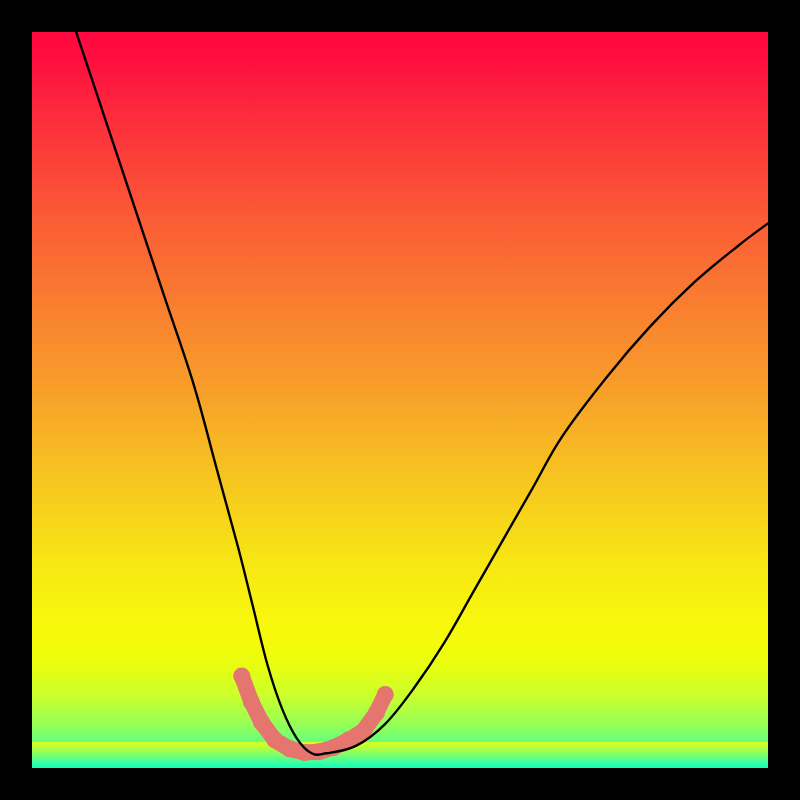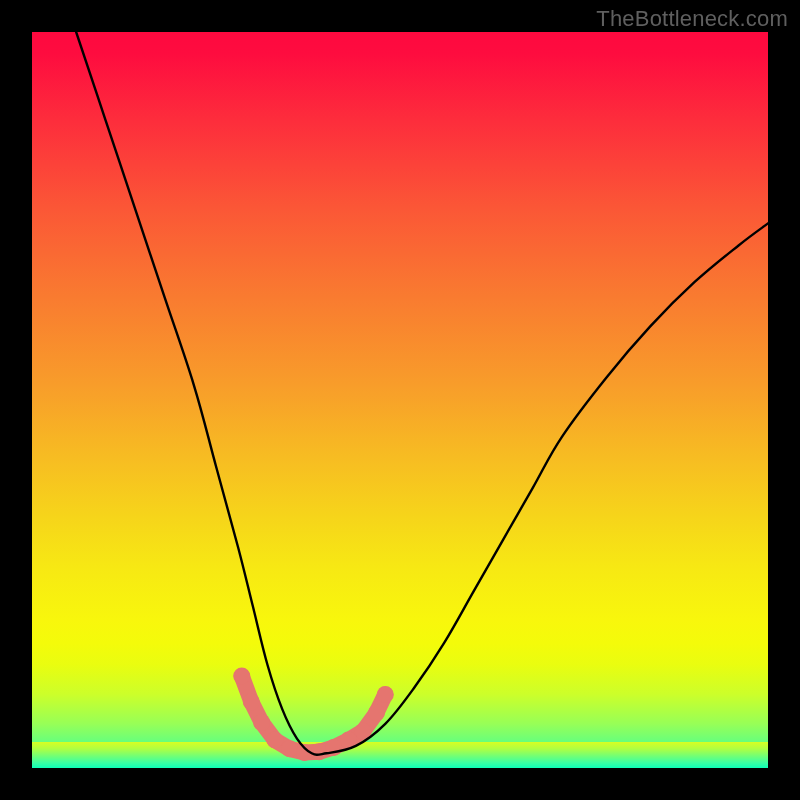--- a/index.html
+++ b/index.html
@@ -79,21 +79,20 @@
     inset: 0;
     width: 100%;
     height: 100%;
   }
 </style>
 </head>
 <body>
 
 <div class="stage">
 
-  <div class="watermark">TheBottleneck.com</div>
 
   <div class="plot">
     <div class="gradient"></div>
     <div class="green-band"></div>
 
     <svg class="curve" viewBox="0 0 736 736" preserveAspectRatio="none">
       <g id="marker-group">
           <line x1="209.76" y1="644" x2="219.328" y2="669.76" stroke="#e5756f" stroke-width="16" stroke-linecap="round"></line>
           <line x1="219.328" y1="669.76" x2="229.632" y2="690.368" stroke="#e5756f" stroke-width="16" stroke-linecap="round"></line>
           <line x1="229.632" y1="690.368" x2="242.88000000000002" y2="708.032" stroke="#e5756f" stroke-width="16" stroke-linecap="round"></line>

